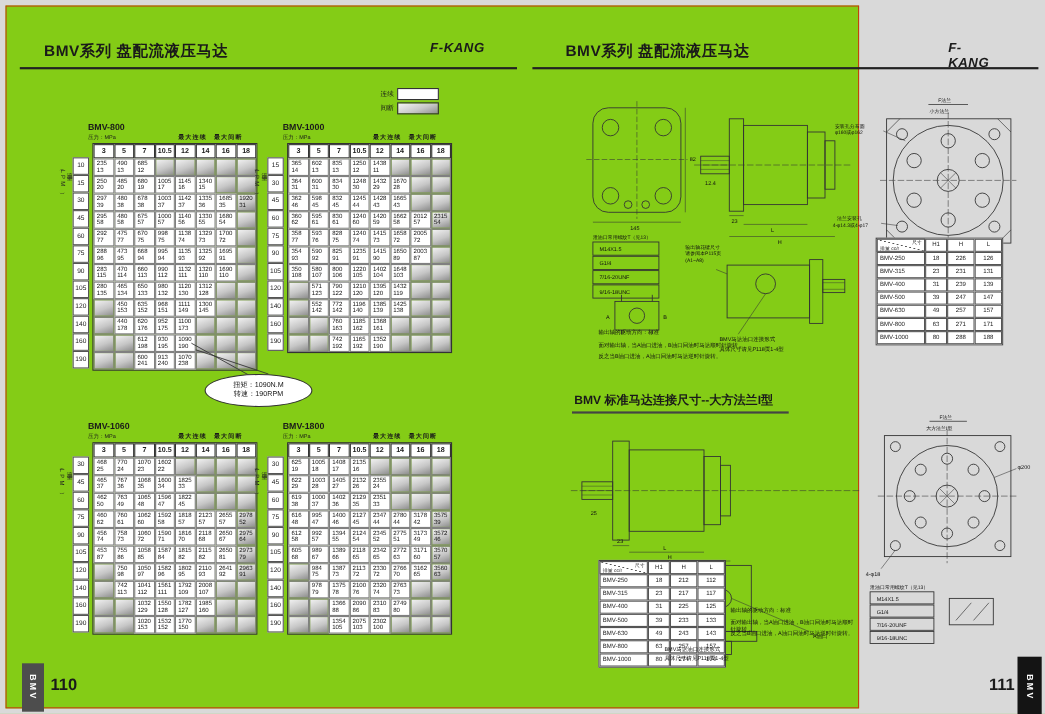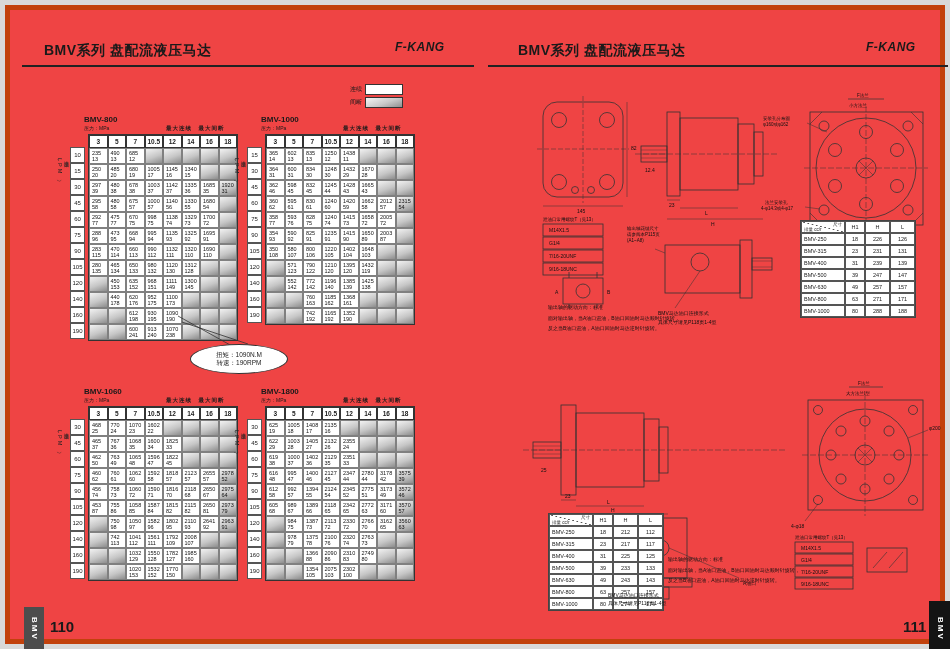--- a/index.html
+++ b/index.html
@@ -1,18 +1,18 @@
 <!DOCTYPE html>
 <html><head>
 <meta charset="utf-8">
 <style>
   *{box-sizing:border-box;margin:0;padding:0;}
   html,body{width:950px;height:649px;}
   body{background:#d9d9d9;font-family:"Liberation Sans",sans-serif;color:#1a1a1a;position:relative;overflow:hidden;}
-  .sheet{position:absolute;left:5px;top:5px;width:940px;height:639px;background:#ef4444;border:5px solid #c2410c;}
+  .sheet{position:absolute;left:5px;top:5px;width:776px;height:639px;background:#84cc16;border:1px solid #c2410c;}
   .abs{position:absolute;}
   
   .pg-title{font-size:14px;font-weight:bold;letter-spacing:.5px;}
   .brand{font-size:12px;font-weight:bold;font-style:italic;letter-spacing:.5px;}
   .hdr-rule{height:2px;background:#222;}
   .sec-title{font-size:11px;font-weight:bold;border-bottom:2px solid #444;padding:0 14px 3px 2px;display:inline-block;}
   .sec-title-sm{font-size:11.5px;font-weight:bold;border-bottom:1.5px solid #444;padding:0 10px 3px 0;display:inline-block;}
   
   .legend-row{display:flex;align-items:center;gap:3px;margin-bottom:2px;}
   .legend-label{font-size:6px;}
@@ -1421,20 +1421,21 @@
       <div class="dt-cell">288</div>
       <div class="dt-cell">188</div>
     </div>
 
   <div class="abs note" style="left:538px;top:294px;">输出轴的驱动方向：标准</div>
   <div class="abs note" style="left:538px;top:305px;">面对输出轴，当A油口进油，B油口回油时马达顺时针旋转，</div>
   <div class="abs note" style="left:538px;top:315px;">反之当B油口进油，A油口回油时马达逆时针旋转。</div>
   <div class="abs note" style="left:648px;top:300px;">BMV马达油口连接形式</div>
   <div class="abs note" style="left:648px;top:309px;">具体尺寸请见P118页1-4型</div>
 
+  <div class="abs" style="left:514px;top:348px;"><span class="sec-title">BMV 标准马达连接尺寸--大方法兰I型</span></div>
 
   <svg class="abs" style="left:505px;top:368px;" width="435" height="228" viewBox="0 0 435 228">
     <g stroke="#333" stroke-width="0.8" fill="none">
 
       <line x1="8" y1="72" x2="270" y2="72" stroke-dasharray="6 2" stroke-width="0.5"></line>
       <rect x="18" y="64" width="28" height="16"></rect>
       <line x1="18" y1="68" x2="46" y2="68" stroke-width="0.4"></line>
         <line x1="18" y1="72" x2="46" y2="72" stroke-width="0.4"></line>
         <line x1="18" y1="76" x2="46" y2="76" stroke-width="0.4"></line>
       <rect x="46" y="27" width="15" height="90"></rect>

